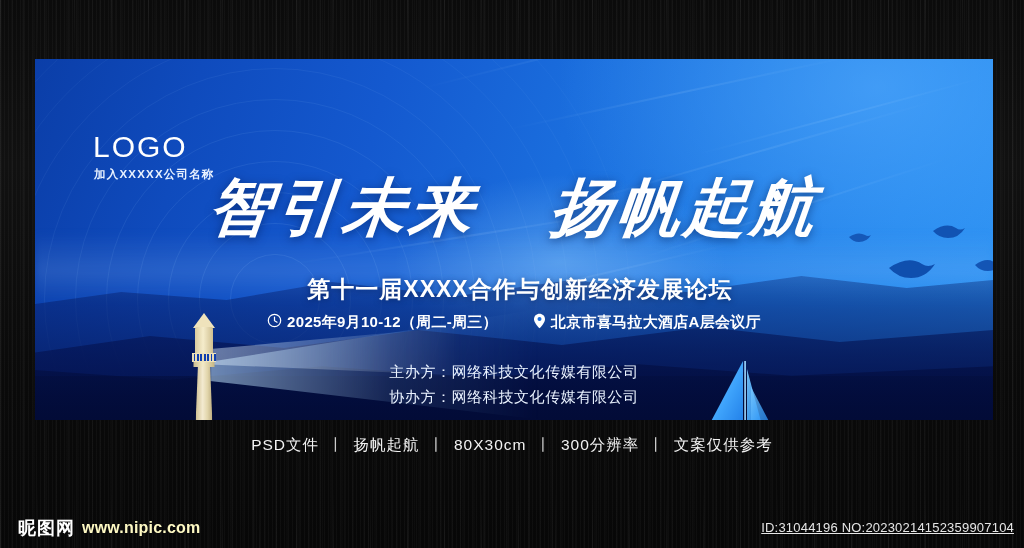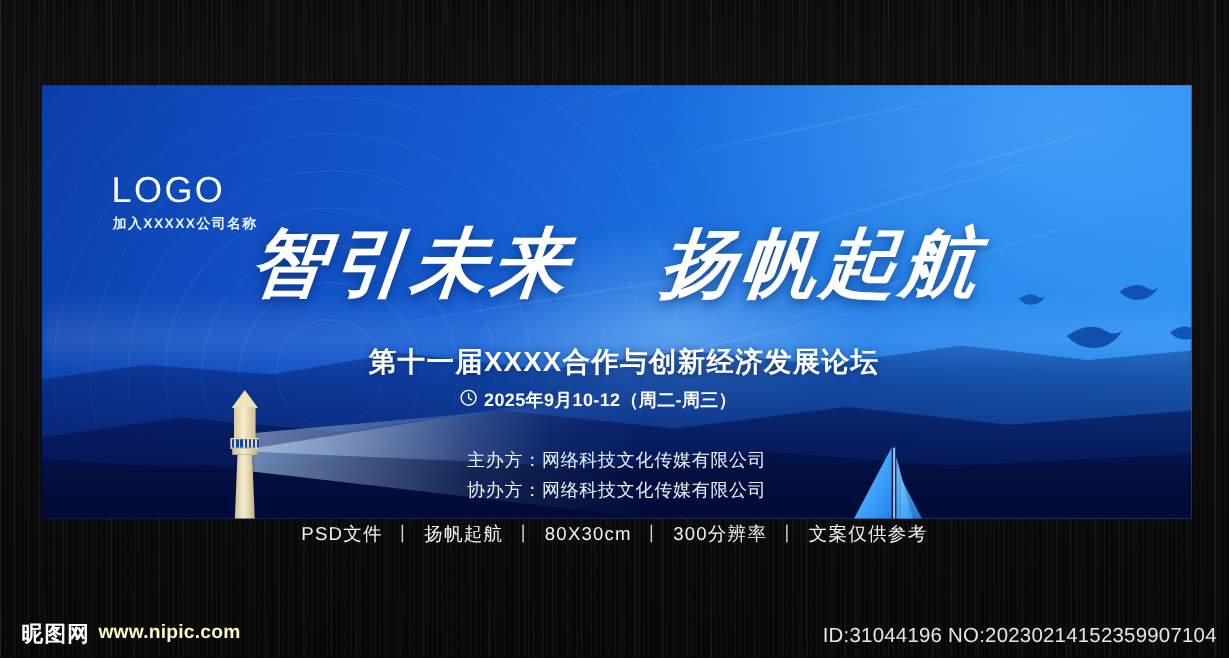--- a/index.html
+++ b/index.html
@@ -36,21 +36,20 @@
   }
 
   
   .poster{
     position:absolute; left:35px; top:59px; width:958px; height:361px;
     overflow:hidden;
     background:
       linear-gradient(105deg,
         #0b3ea8 0%, #0f4bbd 16%, #1459cf 34%,
         #1a6ddd 52%, #1f7ce6 70%, #2488ee 86%, #2a90f2 100%);
-    margin-top: 12px;
   }
   .poster .glow-tr{
     position:absolute; right:-40px; top:-80px; width:520px; height:360px;
     background:radial-gradient(ellipse at 70% 30%, rgba(90,175,255,.55), rgba(90,175,255,0) 62%);
   }
   .poster .glow-mid{
     position:absolute; left:36%; top:30%; width:360px; height:190px;
     background:radial-gradient(ellipse at 50% 50%, rgba(150,210,255,.40), rgba(150,210,255,0) 65%);
   }
   
@@ -152,21 +151,21 @@
     color:#f2f2f2; font-size:15.5px; letter-spacing:1px; }
   .specs .bar{ color:#cfcfcf; margin:0 9px; font-weight:300; }
 
   
   .footer{ position:absolute; left:0; bottom:0; width:100%; height:42px;padding-left:19px; }
   .fbrand{ position:absolute; left:18px; top:10px; display:flex; align-items:center; gap:7px; }
   .fbrand .cn{ color:#fff; font-size:18px; font-weight:700; letter-spacing:1px;
     font-family:"DejaVu Sans","Liberation Sans",sans-serif; }
   .fbrand .url{ color:#fef9c3; font-size:16px; font-weight:700; letter-spacing:.2px; }
   .fid{ position:absolute; right:10px; top:14px; color:#e6e6e6;
-    font-size:17px; letter-spacing:.2px; }
+    font-size:13px; letter-spacing:.2px;text-decoration:underline; }
 </style>
 </head>
 <body>
 
 <div class="backdrop"></div>
 
 <div class="poster">
 
   <div class="glow-tr"></div>
   <div class="glow-mid"></div>
@@ -259,20 +258,29 @@
     <span class="seg">
       <span>
         <svg width="15" height="15" viewBox="0 0 16 16">
           <circle cx="8" cy="8" r="6.6" fill="none" stroke="#ffffff" stroke-width="1.3"></circle>
           <path d="M8 4.3 V8.2 L10.7 9.8" fill="none" stroke="#ffffff" stroke-width="1.3" stroke-linecap="round"></path>
         </svg>
       </span>
       <span>2025年9月10-12（周二-周三）</span>
     </span>
     <span class="spacer"></span>
+    <span class="seg">
+      <span>
+        <svg width="13" height="16" viewBox="0 0 13 16">
+          <path d="M6.5 0.8 C3.4 0.8 1 3.2 1 6.2 C1 10 6.5 15.2 6.5 15.2 C6.5 15.2 12 10 12 6.2 C12 3.2 9.6 0.8 6.5 0.8 Z" fill="#ffffff"></path>
+          <circle cx="6.5" cy="6" r="2" fill="#1a6ddd"></circle>
+        </svg>
+      </span>
+      <span>北京市喜马拉大酒店A层会议厅</span>
+    </span>
   </div>
 
   <div class="orgs">
     <div>
       <span>主办方：</span><span>网络科技文化传媒有限公司</span>
     </div>
     <div>
       <span>协办方：</span><span>网络科技文化传媒有限公司</span>
     </div>
   </div>

